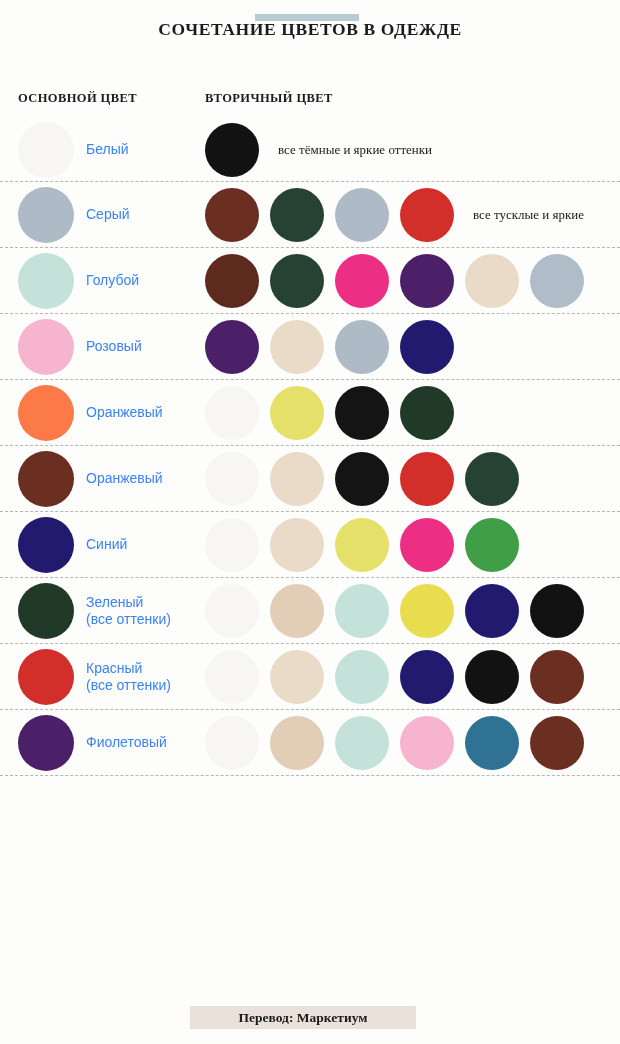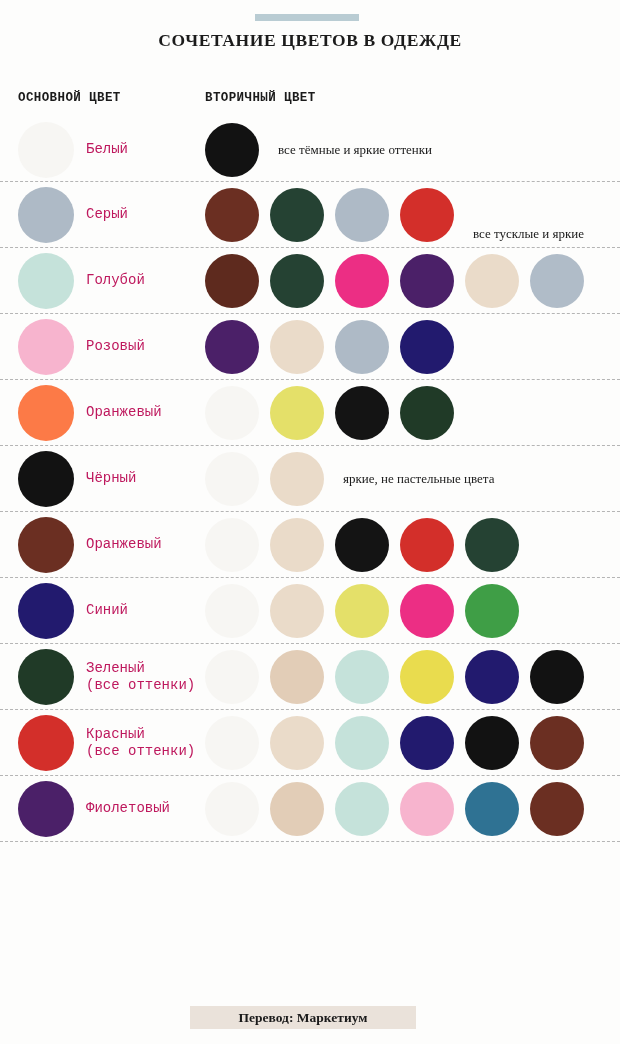--- a/index.html
+++ b/index.html
@@ -26,40 +26,40 @@
     left: 255px;
     top: 14px;
     width: 104px;
     height: 7px;
     background: #b9ccd3;
   }
 
   .title {
     position: absolute;
     left: 0;
-    top: 30px;
+    top: 19px;
     width: 620px;
     text-align: center;
     font-family: "Liberation Serif", serif;
     font-size: 17.5px;
     font-weight: bold;
     letter-spacing: 0.6px;
     color: #1b1b1b;
   }
 
   .col-headers {
     position: absolute;
     top: 91px;
     left: 0;
     width: 620px;
     height: 18px;
   }
   .col-header {
     position: absolute;
-    font-family: Liberation Mono, monospace;
+    font-family: Liberation Serif, serif;
     font-size: 12.5px;
     font-weight: bold;
     letter-spacing: 0.4px;
     color: #1b1b1b;
   }
   .col-header.primary   { left: 18px; }
   .col-header.secondary { left: 205px; }
 
   
   #rows {
@@ -92,23 +92,23 @@
     left: 18px;
     width: 56px;
     height: 56px;
   }
 
   .primary-label {
     position: absolute;
     left: 86px;
     top: 50%;
     transform: translateY(-50%);
-    font-family: Liberation Mono, monospace;
+    font-family: Liberation Sans, sans-serif;
     font-size: 14px;
-    color: #be185d;
+    color: #3b82f6;
     line-height: 1.22;
     white-space: pre-line;
   }
 
   .sec-swatch {
     width: 54px;
     height: 54px;
   }
 
   .note {
@@ -168,21 +168,21 @@
         </div>
       </div>
       <div class="row" style="height: 66px;">
         <div class="row-inner">
           <div class="swatch primary-swatch" style="background: rgb(174, 186, 198);"></div>
           <div class="primary-label">Серый</div>
           <div class="swatch sec-swatch" style="left: 205px; background: rgb(107, 47, 34);"></div>
           <div class="swatch sec-swatch" style="left: 270px; background: rgb(37, 66, 51);"></div>
           <div class="swatch sec-swatch" style="left: 335px; background: rgb(174, 186, 198);"></div>
           <div class="swatch sec-swatch" style="left: 400px; background: rgb(211, 47, 42);"></div>
-          <div class="note" style="left: 473px; margin-top: 19px;">все тусклые и яркие</div>
+          <div class="note" style="left: 473px;">все тусклые и яркие</div>
         </div>
       </div>
       <div class="row" style="height: 66px;">
         <div class="row-inner">
           <div class="swatch primary-swatch" style="background: rgb(197, 226, 218);"></div>
           <div class="primary-label">Голубой</div>
           <div class="swatch sec-swatch" style="left: 205px; background: rgb(94, 42, 30);"></div>
           <div class="swatch sec-swatch" style="left: 270px; background: rgb(37, 66, 51);"></div>
           <div class="swatch sec-swatch" style="left: 335px; background: rgb(236, 46, 132);"></div>
           <div class="swatch sec-swatch" style="left: 400px; background: rgb(75, 32, 104);"></div>
@@ -205,29 +205,20 @@
           <div class="swatch primary-swatch" style="background: rgb(252, 122, 71);"></div>
           <div class="primary-label">Оранжевый</div>
           <div class="swatch sec-swatch" style="left: 205px; background: rgb(247, 246, 243);"></div>
           <div class="swatch sec-swatch" style="left: 270px; background: rgb(228, 224, 105);"></div>
           <div class="swatch sec-swatch" style="left: 335px; background: rgb(20, 20, 20);"></div>
           <div class="swatch sec-swatch" style="left: 400px; background: rgb(32, 58, 39);"></div>
         </div>
       </div>
       <div class="row" style="height: 66px;">
         <div class="row-inner">
-          <div class="swatch primary-swatch" style="background: rgb(18, 18, 18);"></div>
-          <div class="primary-label">Чёрный</div>
-          <div class="swatch sec-swatch" style="left: 205px; background: rgb(247, 246, 243);"></div>
-          <div class="swatch sec-swatch" style="left: 270px; background: rgb(234, 219, 201);"></div>
-          <div class="note" style="left: 343px;">яркие, не пастельные цвета</div>
-        </div>
-      </div>
-      <div class="row" style="height: 66px;">
-        <div class="row-inner">
           <div class="swatch primary-swatch" style="background: rgb(107, 47, 34);"></div>
           <div class="primary-label">Оранжевый</div>
           <div class="swatch sec-swatch" style="left: 205px; background: rgb(247, 246, 243);"></div>
           <div class="swatch sec-swatch" style="left: 270px; background: rgb(234, 219, 201);"></div>
           <div class="swatch sec-swatch" style="left: 335px; background: rgb(20, 20, 20);"></div>
           <div class="swatch sec-swatch" style="left: 400px; background: rgb(211, 47, 42);"></div>
           <div class="swatch sec-swatch" style="left: 465px; background: rgb(37, 66, 51);"></div>
         </div>
       </div>
       <div class="row" style="height: 66px;">

